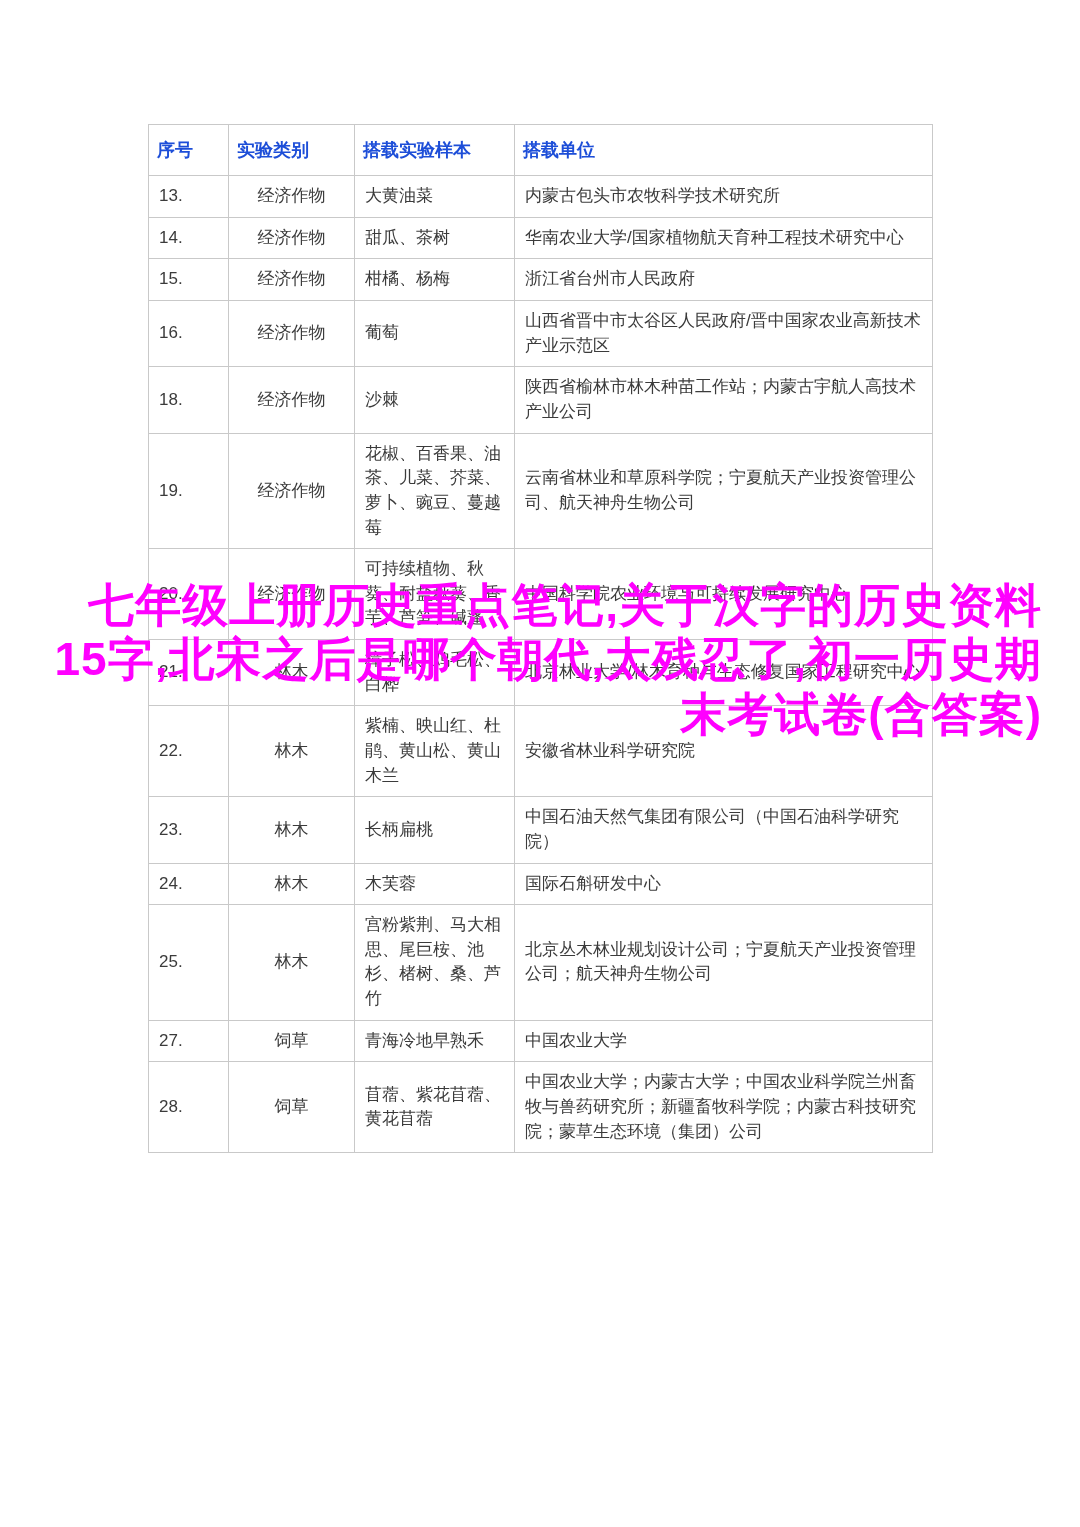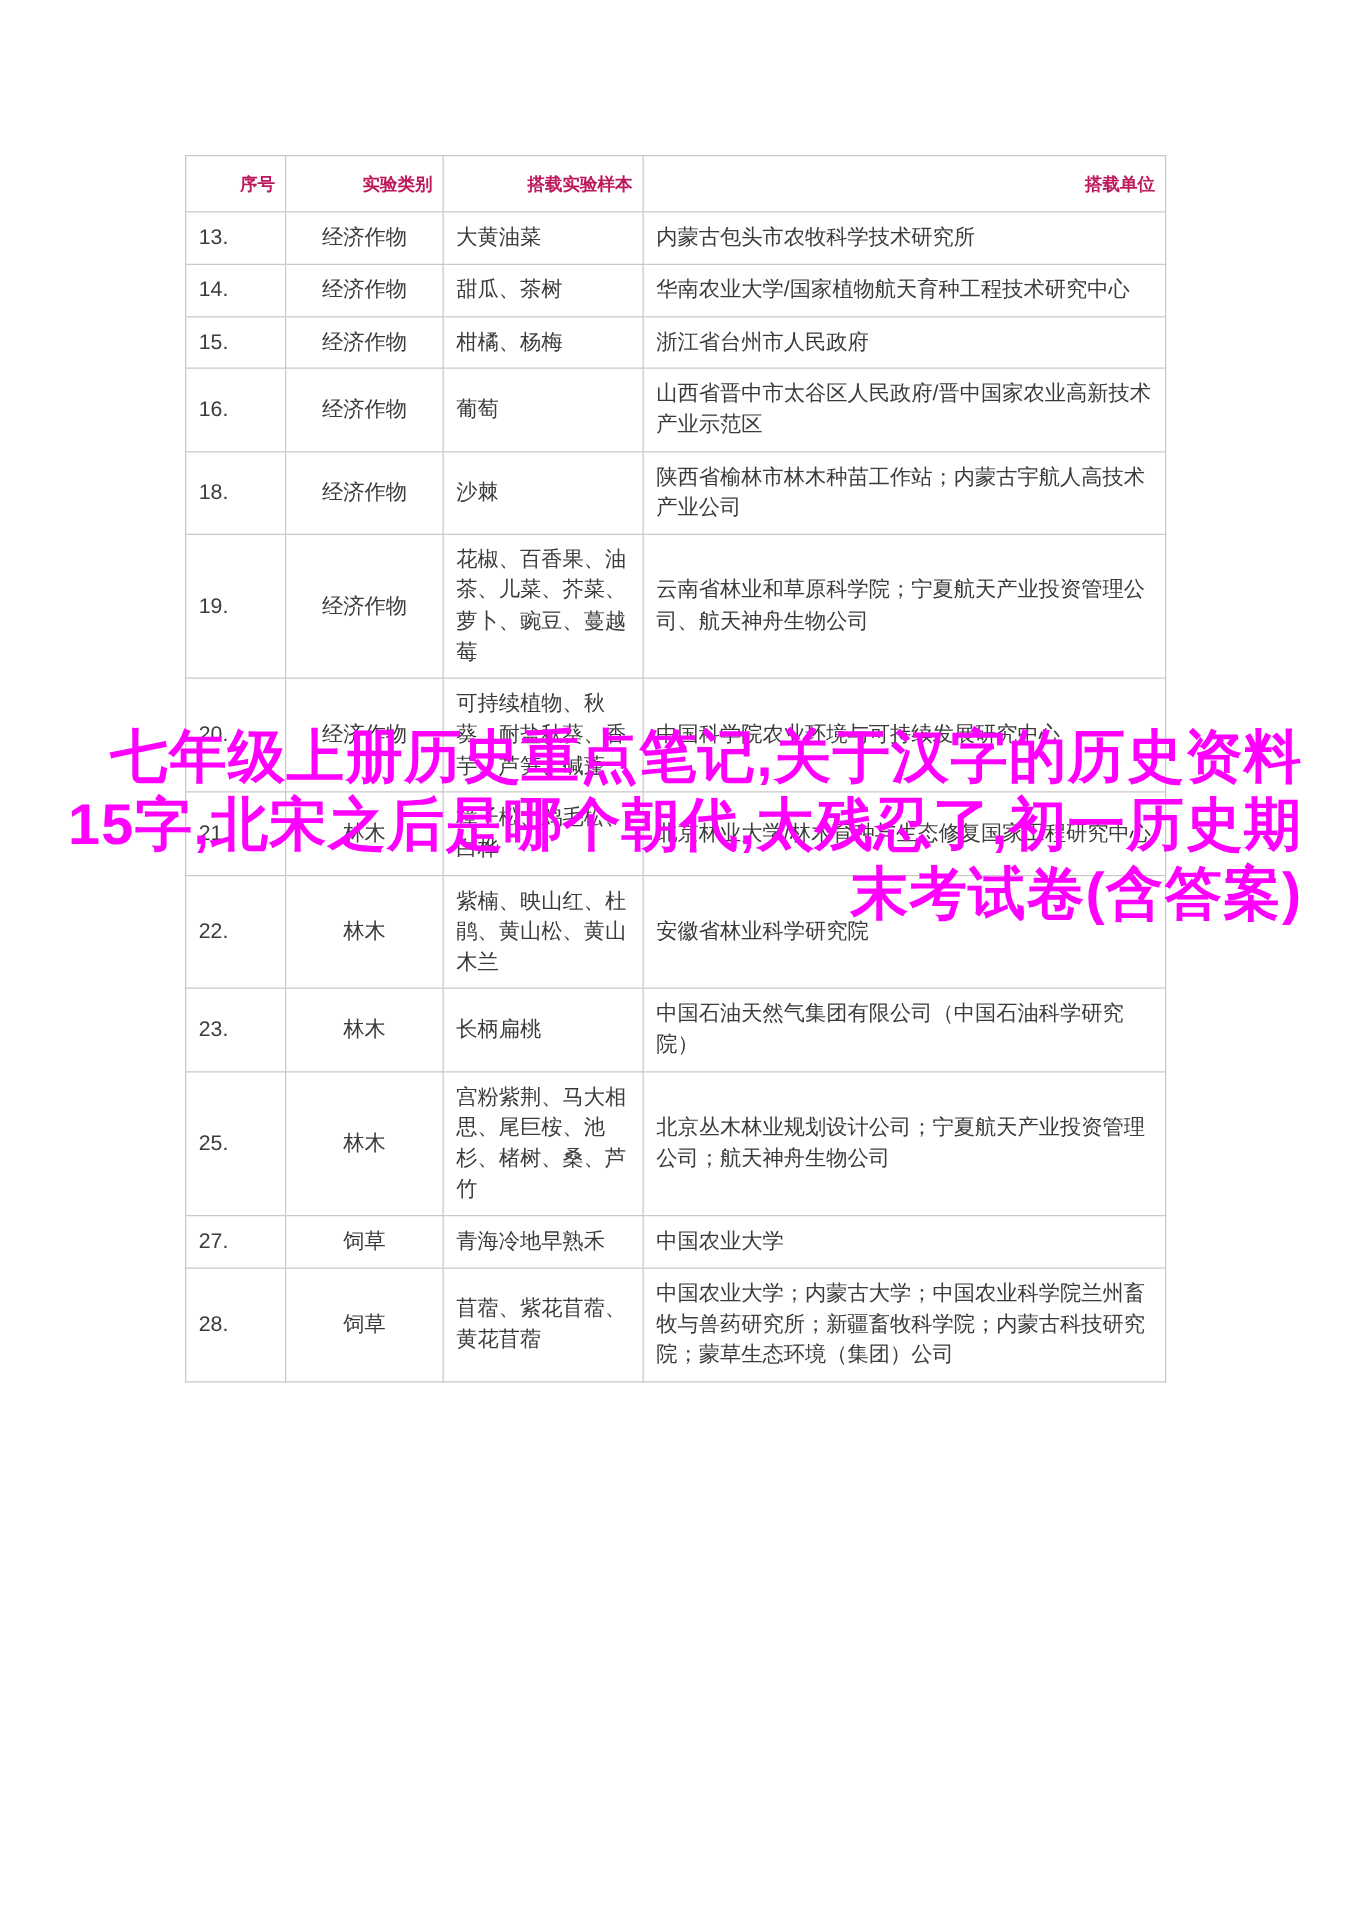--- a/index.html
+++ b/index.html
@@ -35,23 +35,23 @@
     border: 1px solid #c9c9c9;
     font-size: 17px;
     color: #3b3b3b;
     padding: 8px 10px;
     line-height: 1.45;
     vertical-align: middle;
     font-family: "Liberation Sans", sans-serif;
   }
   table.data-table th {
     font-weight: bold;
-    text-align: right;
-    color: #be185d;
-    font-size: 14px;
+    text-align: left;
+    color: #1d4ed8;
+    font-size: 18px;
     padding: 12px 8px;
   }
   col.c-idx { width: 80px; }
   col.c-type { width: 126px; }
   col.c-sample { width: 160px; }
   col.c-unit { width: 418px; }
 
   td.idx {
     color: #6a6a6a;
   }
@@ -162,20 +162,26 @@
             <td class="sample">紫楠、映山红、杜鹃、黄山松、黄山木兰</td>
             <td class="unit">安徽省林业科学研究院</td>
           </tr>
           <tr>
             <td class="idx">23.</td>
             <td class="type">林木</td>
             <td class="sample">长柄扁桃</td>
             <td class="unit">中国石油天然气集团有限公司（中国石油科学研究院）</td>
           </tr>
           <tr>
+            <td class="idx">24.</td>
+            <td class="type">林木</td>
+            <td class="sample">木芙蓉</td>
+            <td class="unit">国际石斛研发中心</td>
+          </tr>
+          <tr>
             <td class="idx">25.</td>
             <td class="type">林木</td>
             <td class="sample">宫粉紫荆、马大相思、尾巨桉、池杉、楮树、桑、芦竹</td>
             <td class="unit">北京丛木林业规划设计公司；宁夏航天产业投资管理公司；航天神舟生物公司</td>
           </tr>
           <tr>
             <td class="idx">27.</td>
             <td class="type">饲草</td>
             <td class="sample">青海冷地早熟禾</td>
             <td class="unit">中国农业大学</td>

